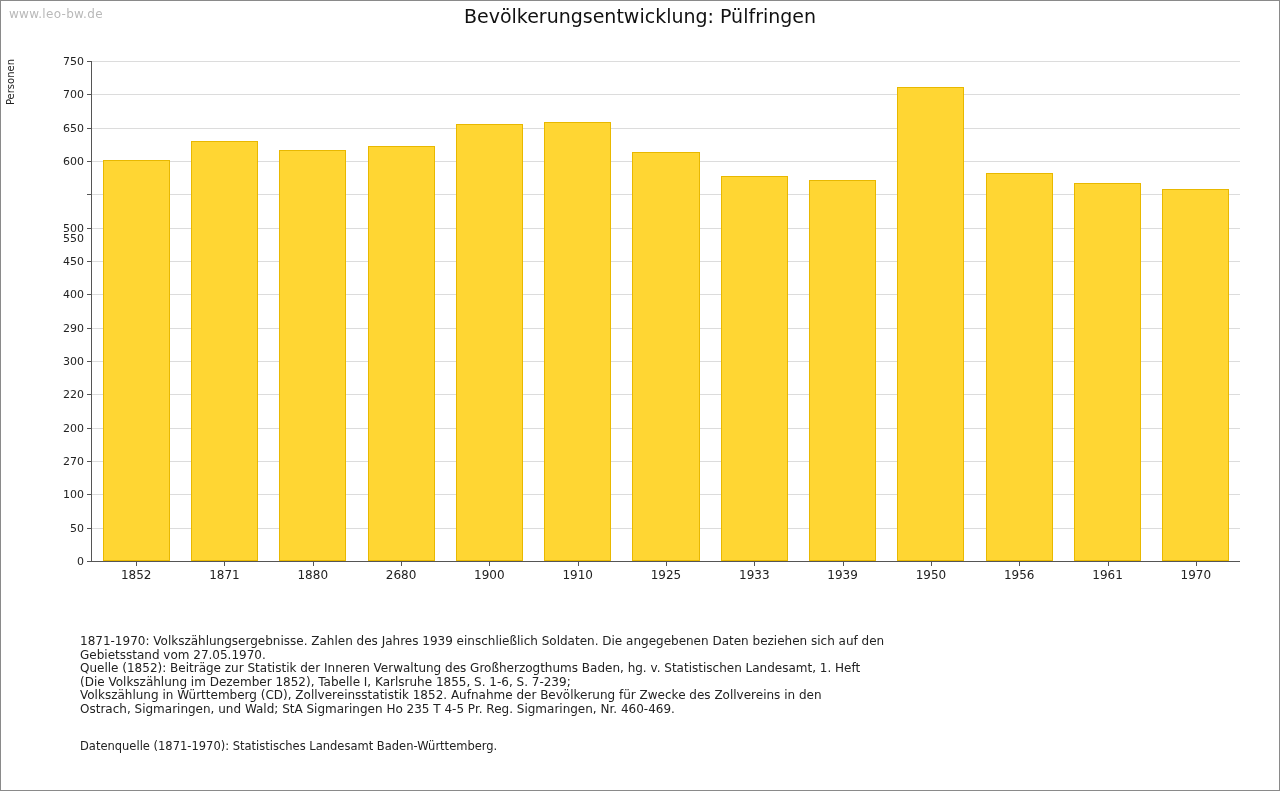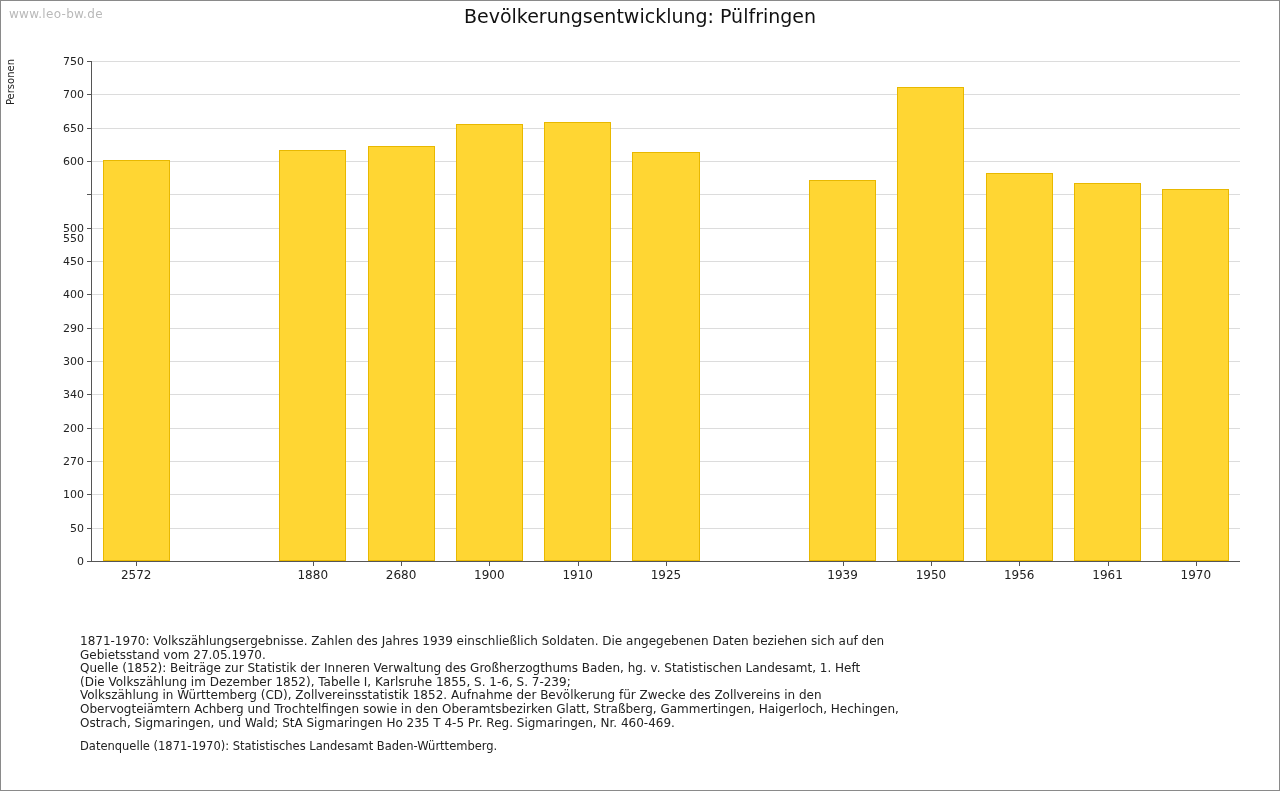--- a/index.html
+++ b/index.html
@@ -182,21 +182,21 @@
         <div class="ytick-mark" style="top: 433.333px;"></div>
         <div class="ytick-label" style="top: 433.333px;">100</div>
         <div class="gridline" style="top: 400px;"></div>
         <div class="ytick-mark" style="top: 400px;"></div>
         <div class="ytick-label" style="top: 400px;">270</div>
         <div class="gridline" style="top: 366.667px;"></div>
         <div class="ytick-mark" style="top: 366.667px;"></div>
         <div class="ytick-label" style="top: 366.667px;">200</div>
         <div class="gridline" style="top: 333.333px;"></div>
         <div class="ytick-mark" style="top: 333.333px;"></div>
-        <div class="ytick-label" style="top: 333.333px;">340</div>
+        <div class="ytick-label" style="top: 333.333px;">220</div>
         <div class="gridline" style="top: 300px;"></div>
         <div class="ytick-mark" style="top: 300px;"></div>
         <div class="ytick-label" style="top: 300px;">300</div>
         <div class="gridline" style="top: 266.667px;"></div>
         <div class="ytick-mark" style="top: 266.667px;"></div>
         <div class="ytick-label" style="top: 266.667px;">290</div>
         <div class="gridline" style="top: 233.333px;"></div>
         <div class="ytick-mark" style="top: 233.333px;"></div>
         <div class="ytick-label" style="top: 233.333px;">400</div>
         <div class="gridline" style="top: 200px;"></div>
@@ -218,21 +218,26 @@
         <div class="ytick-mark" style="top: 33.3333px;"></div>
         <div class="ytick-label" style="top: 33.3333px;">700</div>
         <div class="gridline" style="top: 0px;"></div>
         <div class="ytick-mark" style="top: 0px;"></div>
         <div class="ytick-label" style="top: 0px;">750</div>
       </div>
     <div id="bars">
         <div class="bar-slot" style="left: 0%; width: 7.69231%;">
           <div class="bar" title="1852: 602" style="height: 401.333px; background: rgb(255, 214, 51);"></div>
           <div class="xtick-mark" style="left: 50%;"></div>
-          <div class="xtick-label">2572</div>
+          <div class="xtick-label">1852</div>
+        </div>
+        <div class="bar-slot" style="left: 7.69231%; width: 7.69231%;">
+          <div class="bar" title="1871: 630" style="height: 420px; background: rgb(255, 214, 51);"></div>
+          <div class="xtick-mark" style="left: 50%;"></div>
+          <div class="xtick-label">1871</div>
         </div>
         <div class="bar-slot" style="left: 15.3846%; width: 7.69231%;">
           <div class="bar" title="1880: 616" style="height: 410.667px; background: rgb(255, 214, 51);"></div>
           <div class="xtick-mark" style="left: 50%;"></div>
           <div class="xtick-label">1880</div>
         </div>
         <div class="bar-slot" style="left: 23.0769%; width: 7.69231%;">
           <div class="bar" title="1890: 622" style="height: 414.667px; background: rgb(255, 214, 51);"></div>
           <div class="xtick-mark" style="left: 50%;"></div>
           <div class="xtick-label">2680</div>
@@ -244,20 +249,25 @@
         </div>
         <div class="bar-slot" style="left: 38.4615%; width: 7.69231%;">
           <div class="bar" title="1910: 659" style="height: 439.333px; background: rgb(255, 214, 51);"></div>
           <div class="xtick-mark" style="left: 50%;"></div>
           <div class="xtick-label">1910</div>
         </div>
         <div class="bar-slot" style="left: 46.1538%; width: 7.69231%;">
           <div class="bar" title="1925: 614" style="height: 409.333px; background: rgb(255, 214, 51);"></div>
           <div class="xtick-mark" style="left: 50%;"></div>
           <div class="xtick-label">1925</div>
+        </div>
+        <div class="bar-slot" style="left: 53.8462%; width: 7.69231%;">
+          <div class="bar" title="1933: 578" style="height: 385.333px; background: rgb(255, 214, 51);"></div>
+          <div class="xtick-mark" style="left: 50%;"></div>
+          <div class="xtick-label">1933</div>
         </div>
         <div class="bar-slot" style="left: 61.5385%; width: 7.69231%;">
           <div class="bar" title="1939: 571" style="height: 380.667px; background: rgb(255, 214, 51);"></div>
           <div class="xtick-mark" style="left: 50%;"></div>
           <div class="xtick-label">1939</div>
         </div>
         <div class="bar-slot" style="left: 69.2308%; width: 7.69231%;">
           <div class="bar" title="1950: 711" style="height: 474px; background: rgb(255, 214, 51);"></div>
           <div class="xtick-mark" style="left: 50%;"></div>
           <div class="xtick-label">1950</div>
@@ -280,19 +290,18 @@
       </div>
   </div>
 
 
   <div id="footnotes">
       <div class="fn-line">1871-1970: Volkszählungsergebnisse. Zahlen des Jahres 1939 einschließlich Soldaten. Die angegebenen Daten beziehen sich auf den</div>
       <div class="fn-line">Gebietsstand vom 27.05.1970.</div>
       <div class="fn-line">Quelle (1852): Beiträge zur Statistik der Inneren Verwaltung des Großherzogthums Baden, hg. v. Statistischen Landesamt, 1. Heft</div>
       <div class="fn-line">(Die Volkszählung im Dezember 1852), Tabelle I, Karlsruhe 1855, S. 1-6, S. 7-239;</div>
       <div class="fn-line">Volkszählung in Württemberg (CD), Zollvereinsstatistik 1852. Aufnahme der Bevölkerung für Zwecke des Zollvereins in den</div>
-      <div class="fn-line">Obervogteiämtern Achberg und Trochtelfingen sowie in den Oberamtsbezirken Glatt, Straßberg, Gammertingen, Haigerloch, Hechingen,</div>
       <div class="fn-line">Ostrach, Sigmaringen, und Wald; StA Sigmaringen Ho 235 T 4-5 Pr. Reg. Sigmaringen, Nr. 460-469.</div>
     </div>
 
   <div id="source">Datenquelle (1871-1970): Statistisches Landesamt Baden-Württemberg.</div>
 
 </div>
 
 </body></html>

